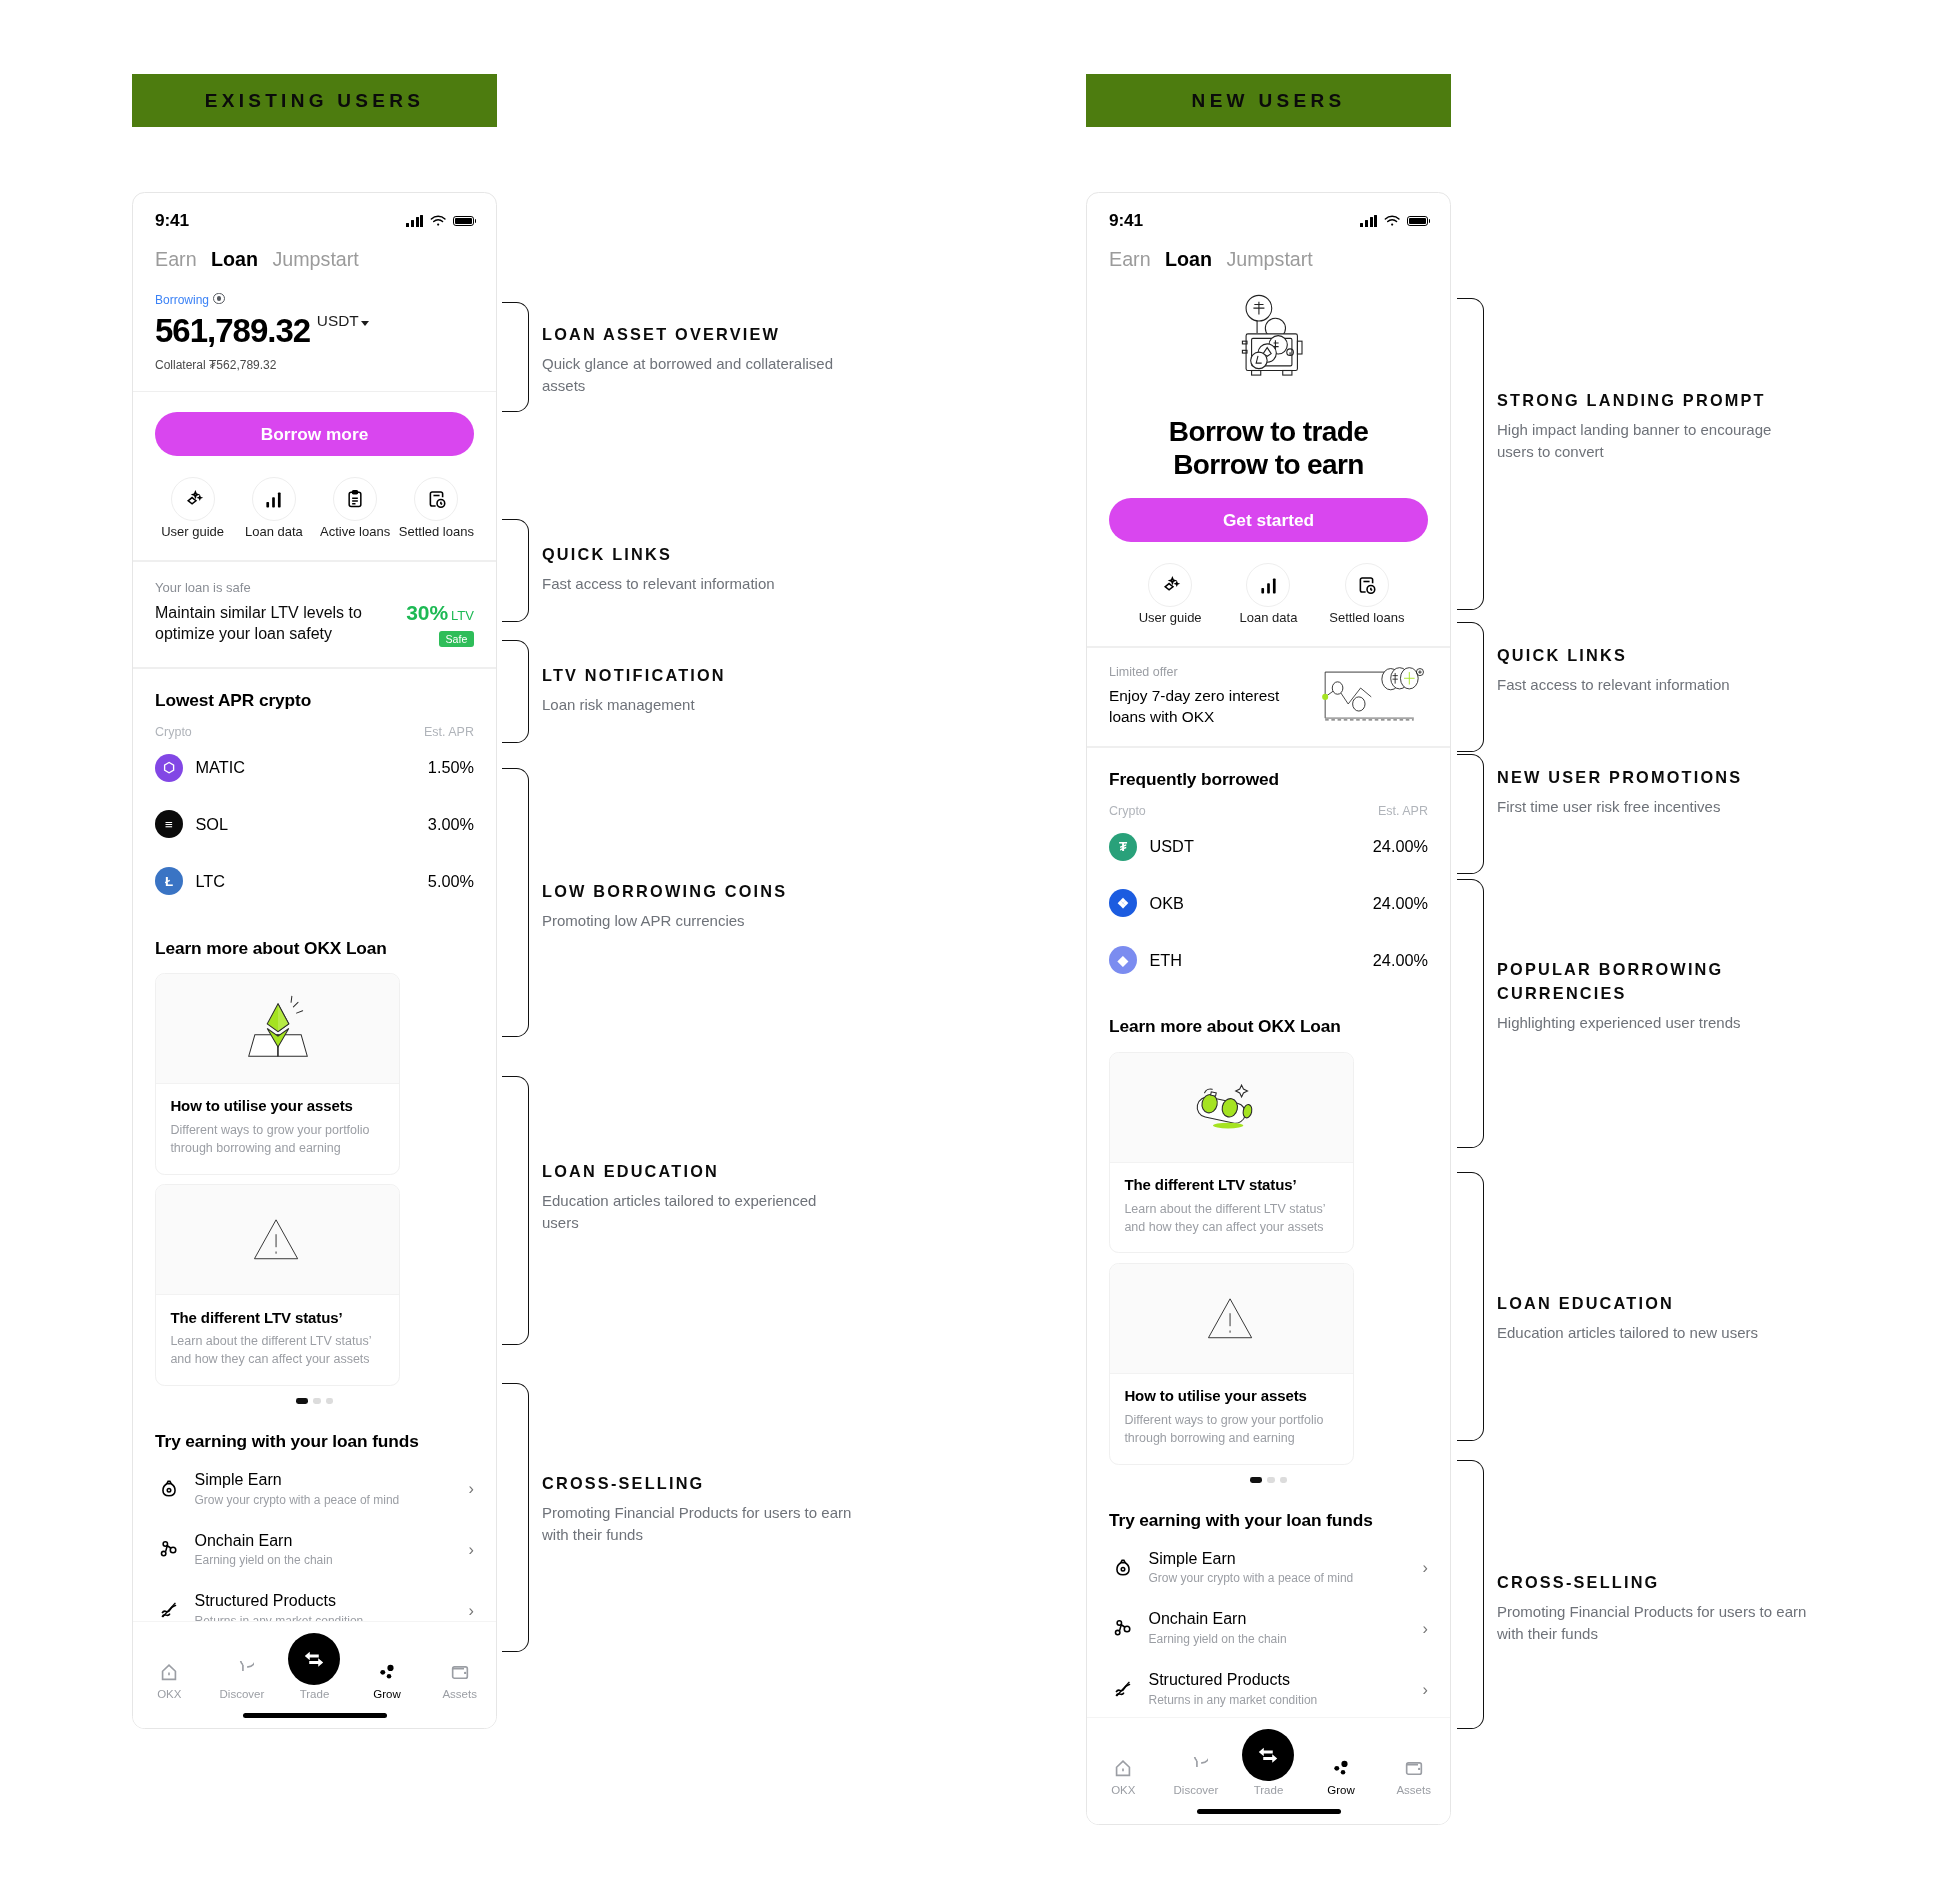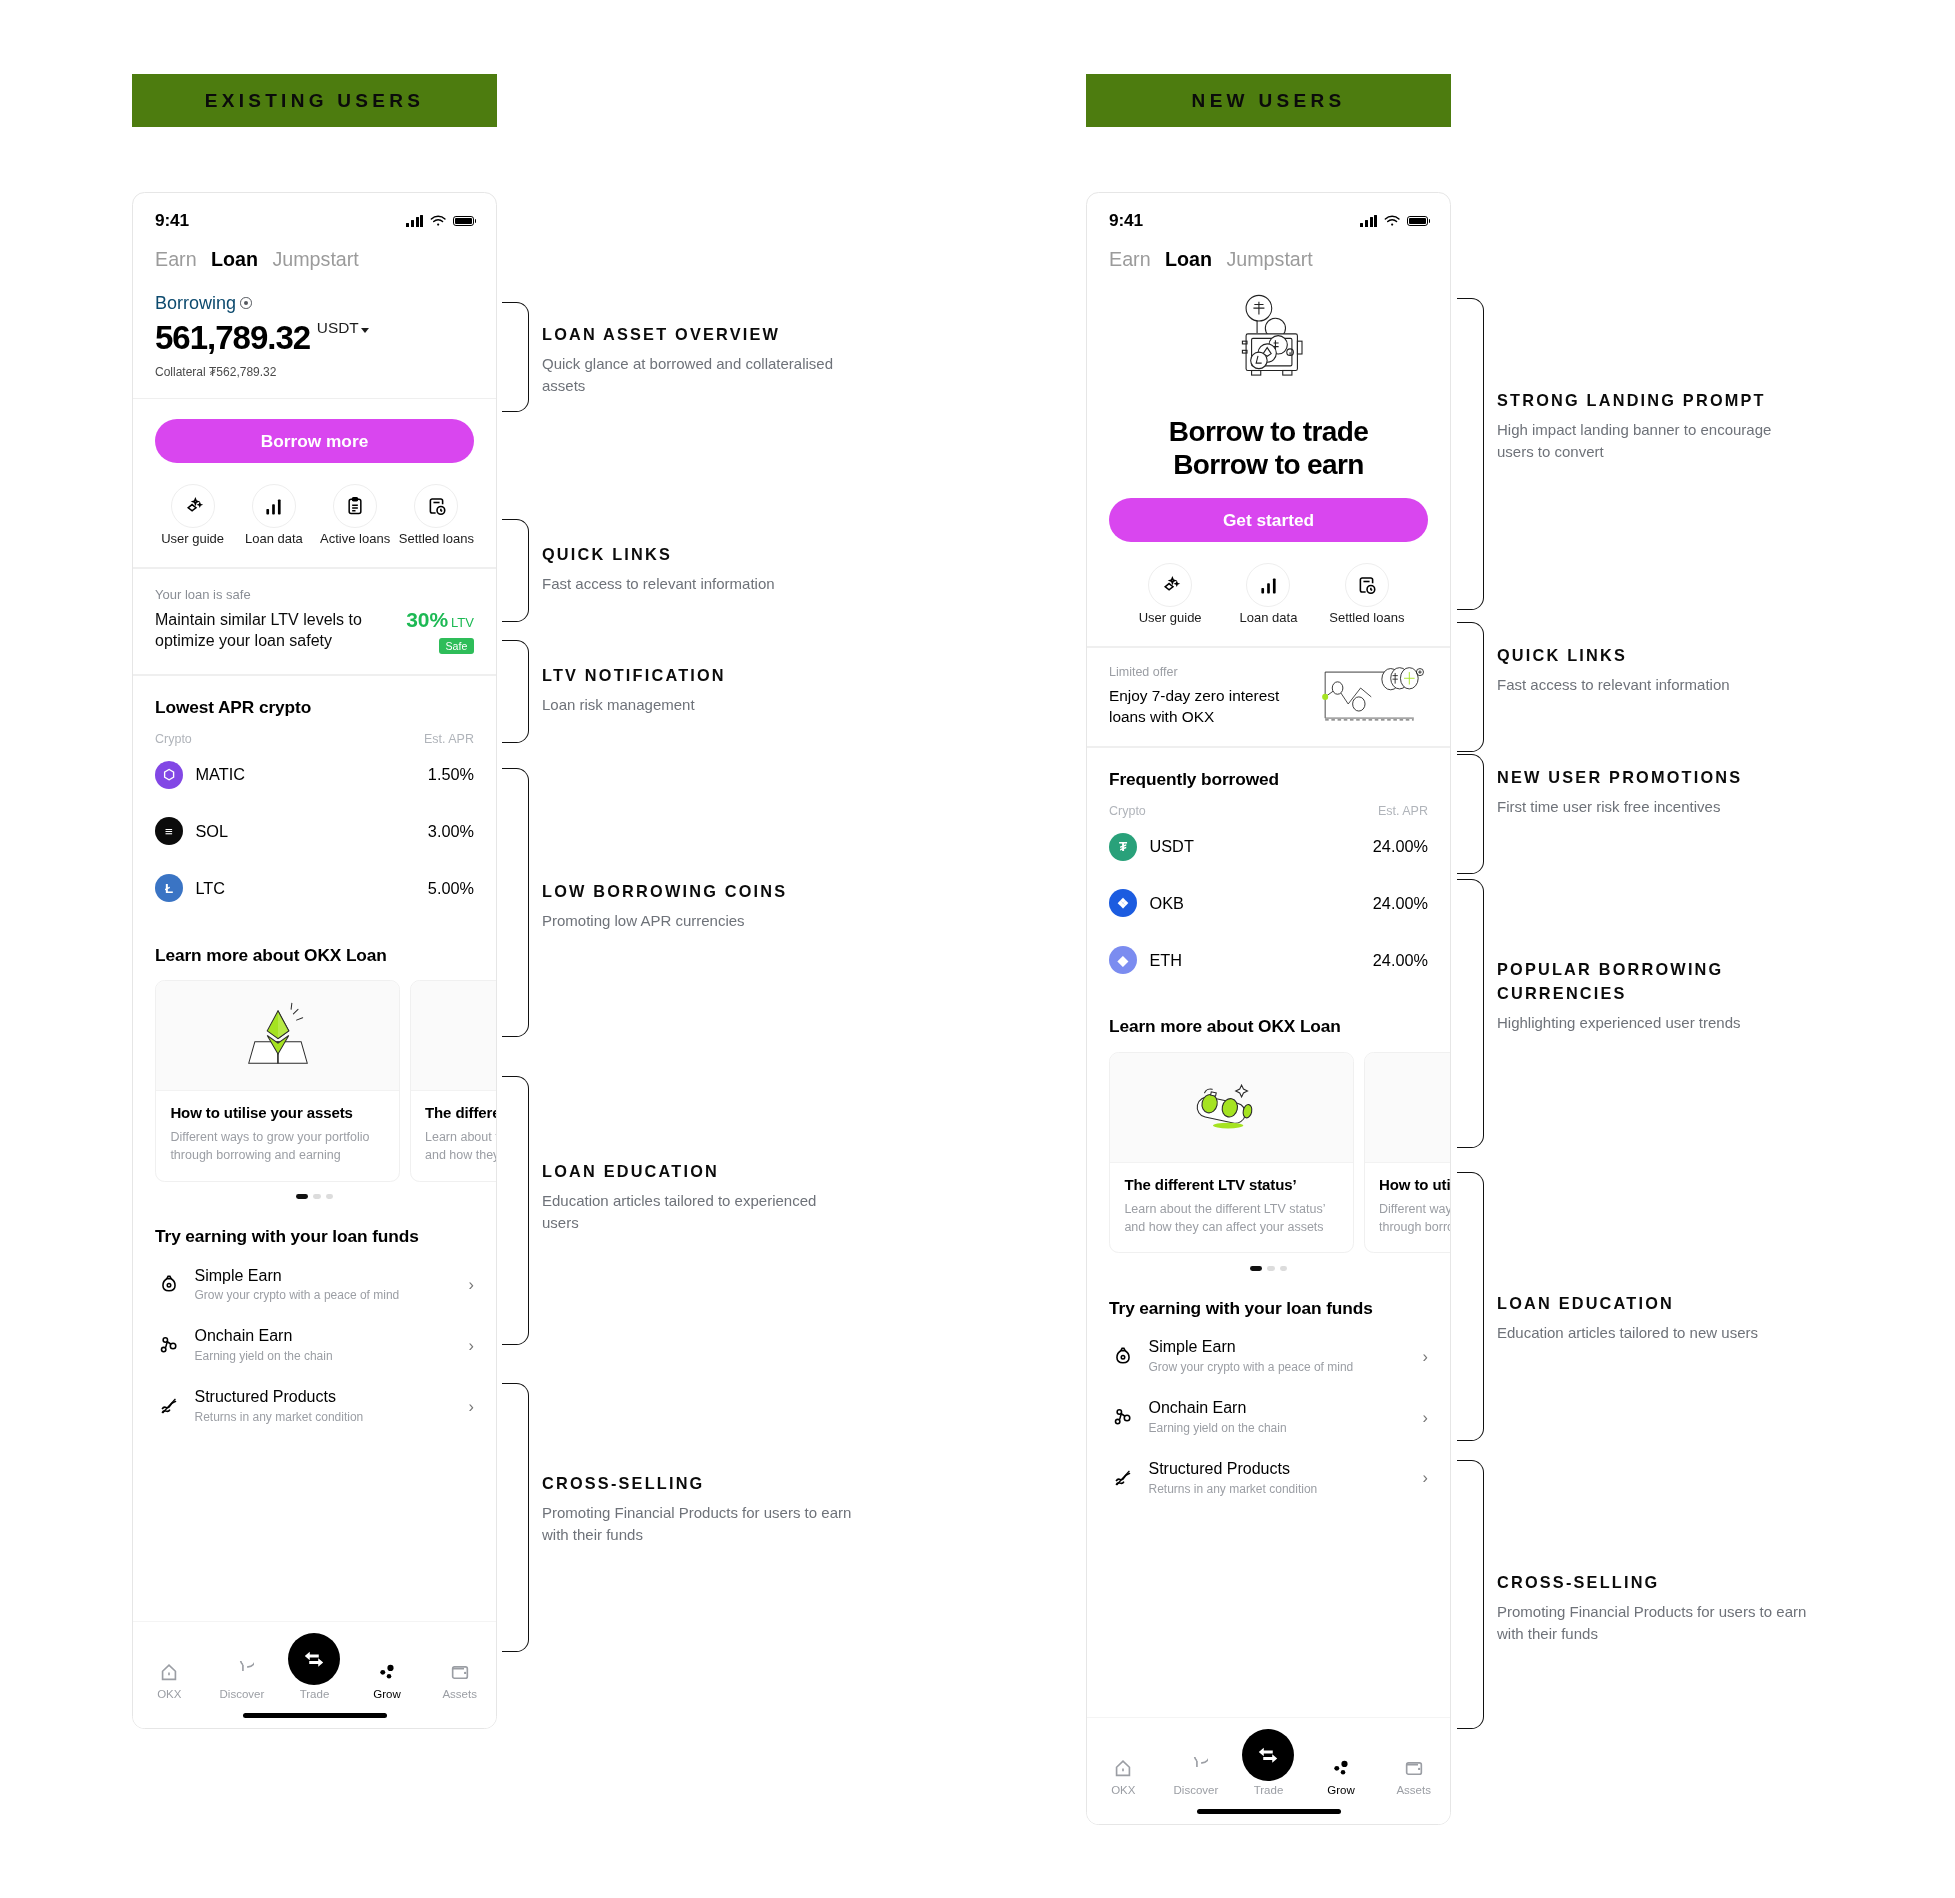--- a/index.html
+++ b/index.html
@@ -36,21 +36,21 @@
   .batt::after{content:"";position:absolute;right:-3.4px;top:2.9px;width:1.9px;height:3.8px;background:#000;border-radius:0 1px 1px 0;}
   .batt i{position:absolute;inset:1.4px;background:#000;border-radius:1px;}
 
   
   .tabs { display:flex; gap:14.4px; padding: 16.3px 22px 0 22px; }
   .tab { font-size: 19.7px; color:#9b9b9b; font-weight:400; }
   .tab.active { color:#000; font-weight:700; }
 
   
   .hero { padding: 22px 22px 0 22px; }
-  .hero-label { font-size:18px; color:#0c4a6e; display:flex; align-items:center; gap:4.3px;}
+  .hero-label { font-size:12px; color:#3b82f6; display:flex; align-items:flex-start; gap:4.3px;}
   .eye { width:11.5px;height:11.5px;border:1.4px solid #55595f;border-radius:50%;display:inline-block;position:relative;}
   .eye::after{content:"";position:absolute;inset:2.4px;background:#55595f;border-radius:50%;}
   .hero-amount { display:flex; align-items:flex-start; gap:6.7px; margin-top: 5.8px;}
   .hero-amount .big { font-size:33px; font-weight:800; letter-spacing:-1px; }
   .hero-amount .cur { font-size:15.4px; font-weight:400; color:#1c1c1c;}
   .caret { width:0;height:0;border-left:4.3px solid transparent;border-right:4.3px solid transparent;border-top:5.3px solid #1c1c1c;display:inline-block;margin-left:1.9px;}
   .hero-sub { font-size:12px; color:#4a4a4a; margin-top:7.7px; }
 
   .divider { height:1.4px; background:#efefef; margin-top: 16.3px;}
 
@@ -89,21 +89,21 @@
 
   
   .promo { padding: 17.3px 22px 19px 22px; display:flex; align-items:center; gap:11.5px;}
   .promo-left { flex:1; }
   .promo-kicker { font-size:12.5px; color:#9b9ea4;}
   .promo-title { font-size:15.4px; margin-top:6.7px; line-height:1.35; max-width:211px;}
   .promo-art { width:110px;height:62px;flex:none;}
 
   
   .edu-wrap { padding: 14.4px 0 0 22px; overflow:hidden; position:relative;}
-  .edu-row { display:flex; gap:9.6px;}
+  .edu-row { display:flex; gap:9.6px;flex-direction:column;}
   .edu-card { width:245px; flex:none; border:1.4px solid #f0f0f0; border-radius:9.6px; overflow:hidden; background:#fff;}
   .edu-img { height:110px; background:#fafafa; display:flex;align-items:center;justify-content:center;
     border-bottom:1.4px solid #f2f2f2;}
   .edu-body { padding: 13.4px 14.4px 16.3px 14.4px;}
   .edu-title { font-size:15px; font-weight:600; letter-spacing:-0.1px;}
   .edu-desc { font-size:12.5px; color:#9b9ea4; margin-top:6.7px; line-height:1.45;}
   .dots { display:flex; gap:4.8px; justify-content:center; padding: 12.5px 0 0 0; margin-right:22px;}
   .dot { width:7.7px;height:5.3px;border-radius:2.4px;background:#dcdcdc;}
   .dot.on { background:#111; width:12.5px;}
 

